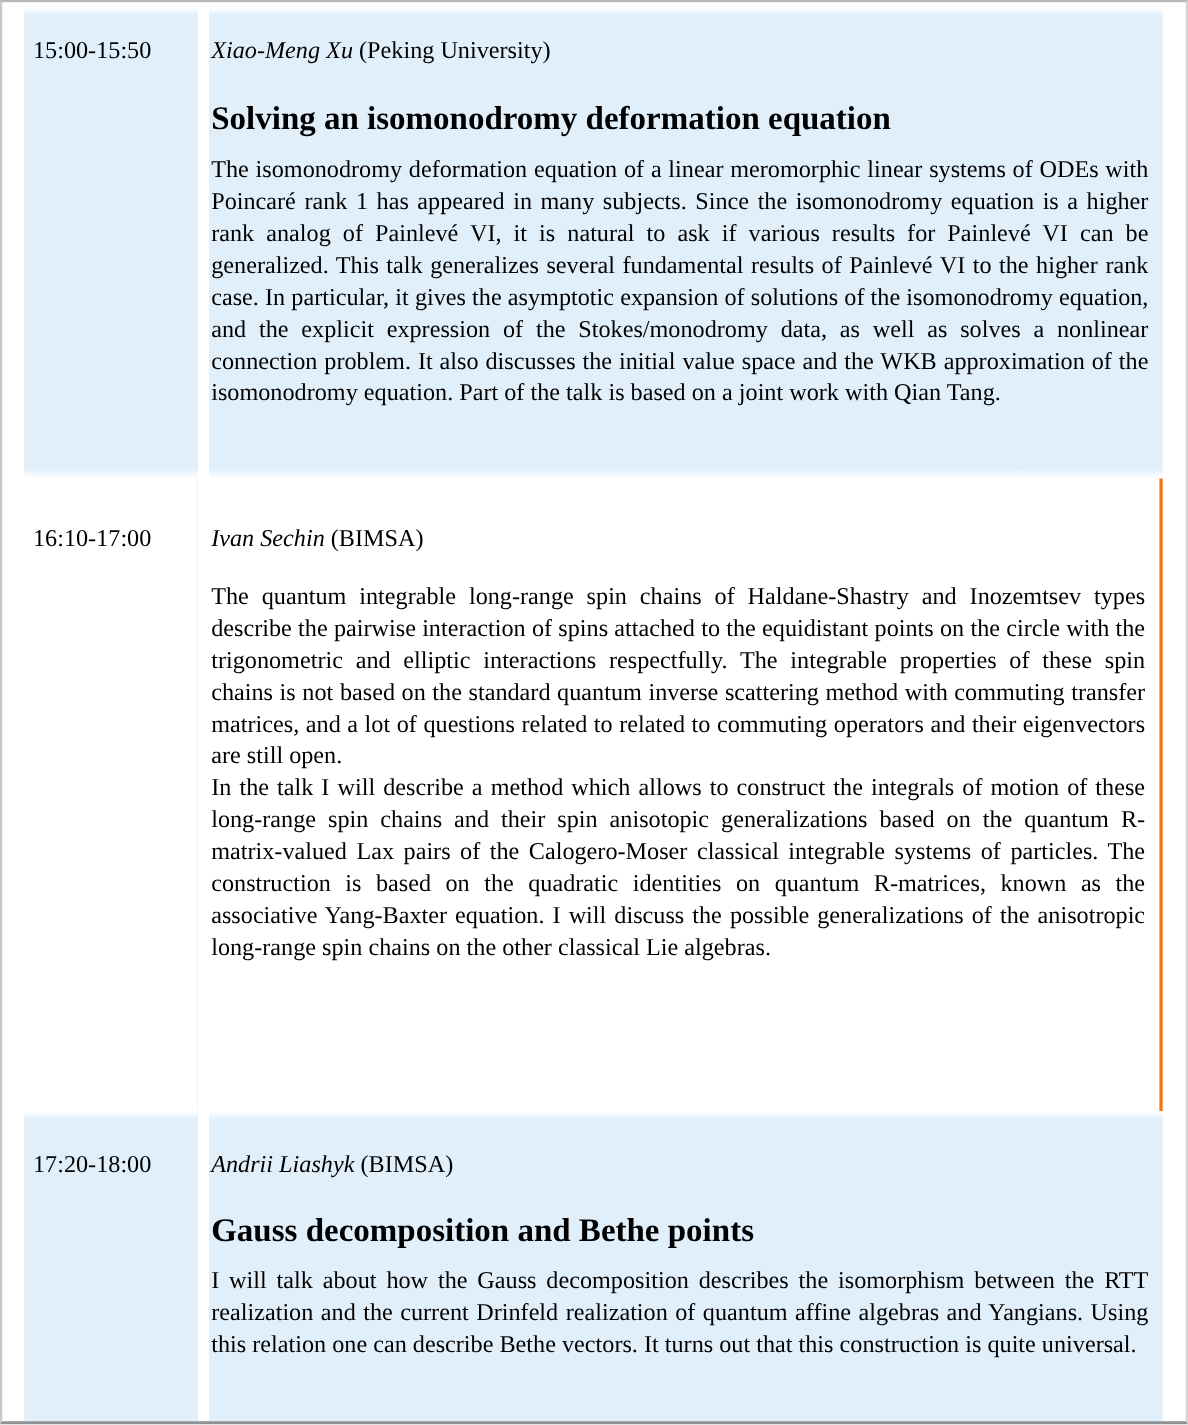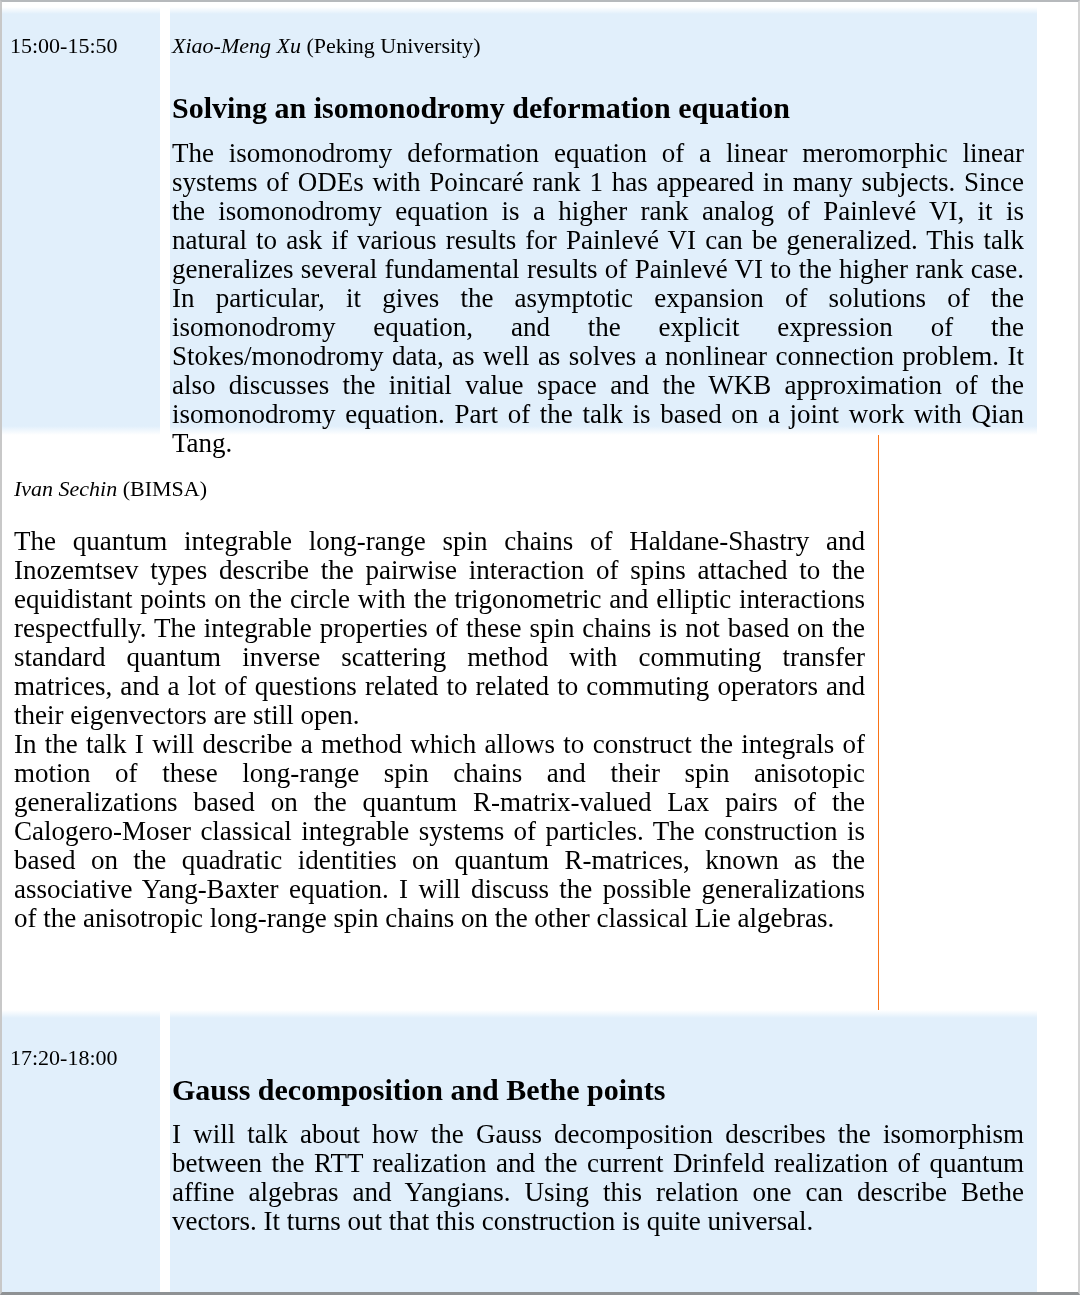--- a/index.html
+++ b/index.html
@@ -11,21 +11,21 @@
     background: #ffffff;
     border-top: 2px solid #b6b9bc;
     border-left: 2px solid #c8c8c8;
     border-right: 2px solid #d4d4d4;
     border-bottom: 3px solid #8f9294;
     padding-top: 5px;
     overflow: hidden;
     font-family: "Liberation Serif", serif;
     color: #000000;
   }
-  .session { display: flex; margin-left: 0; }
+  .session { display: flex; margin-left: 20px; }
   .cell { box-sizing: border-box; }
   .time-cell { width: 158px; flex: 0 0 158px; padding-left: 8px; font-size: 22px; line-height: 29px; }
   .sep { width: 10px; flex: 0 0 10px; }
   .content-cell { width: 867px; flex: 0 0 867px; padding-left: 2px; padding-right: 13px; font-family: Liberation Serif, serif; }
 
   
   .blue-both {
     background: linear-gradient(to bottom,
       rgba(225,239,251,0) 0px, #e1effb 7px,
       #e1effb calc(100% - 9px), rgba(225,239,251,0) 100%);
@@ -37,29 +37,29 @@
 
   .s1 { height: 428px; }
   .s2 { height: 575px; }
   .s3 { height: 282px; }
   .s1 .cell { padding-top: 24px; }
   .s2 .cell { padding-top: 39px; }
   .s3 .cell { padding-top: 33px; }
 
   
   .s2 .time-cell    { border-right: 1px solid #f3f6fa; }
-  .s2 .content-cell { border-right: 1px solid #f97316; }
+  .s2 .content-cell { border-right: 3px solid #f97316; }
 
   .speaker { font-size: 22px; line-height: 29px; }
   .speaker .name { font-style: italic; }
   .talk-title { font-size: 30px; line-height: 29px; font-weight: bold; margin: 0; }
   .s1 .talk-title { margin-top: 33px; }
   .s2 .talk-title { margin-top: 28px; }
   .s3 .talk-title { margin-top: 32px; }
-  .abstract { font-size: 27px; line-height: 29px; }
+  .abstract { font-size: 22px; line-height: 29px; }
   .s1 .abstract { margin-top: 17px; }
   .s2 .abstract { margin-top: 24px; }
   .s3 .abstract { margin-top: 16px; }
   .abstract p { margin: 0; text-align: justify; text-justify: inter-word; }
 </style>
 </head>
 <body>
 
 <div class="page">
 
@@ -73,38 +73,44 @@
         <span class="name">Xiao-Meng Xu</span><span> (Peking University)</span>
       </div>
       <div class="talk-title">Solving an isomonodromy deformation equation</div>
       <div class="abstract">
         <p>The isomonodromy deformation equation of a linear meromorphic linear systems of ODEs with Poincaré rank 1 has appeared in many subjects. Since the isomonodromy equation is a higher rank analog of Painlevé VI, it is natural to ask if various results for Painlevé VI can be generalized. This talk generalizes several fundamental results of Painlevé VI to the higher rank case. In particular, it gives the asymptotic expansion of solutions of the isomonodromy equation, and the explicit expression of the Stokes/monodromy data, as well as solves a nonlinear connection problem. It also discusses the initial value space and the WKB approximation of the isomonodromy equation. Part of the talk is based on a joint work with Qian Tang.</p>
       </div>
     </div>
   </div>
 
   <div class="session s2">
+    <div class="cell time-cell">
+      <span>16:10-17:00</span>
+    </div>
     <div class="sep"></div>
     <div class="cell content-cell">
       <div class="speaker">
         <span class="name">Ivan Sechin</span><span> (BIMSA)</span>
       </div>
       <div class="abstract">
         <p>The quantum integrable long-range spin chains of Haldane-Shastry and Inozemtsev types describe the pairwise interaction of spins attached to the equidistant points on the circle with the trigonometric and elliptic interactions respectfully. The integrable properties of these spin chains is not based on the standard quantum inverse scattering method with commuting transfer matrices, and a lot of questions related to related to commuting operators and their eigenvectors are still open.</p>
         <p>In the talk I will describe a method which allows to construct the integrals of motion of these long-range spin chains and their spin anisotopic generalizations based on the quantum R-matrix-valued Lax pairs of the Calogero-Moser classical integrable systems of particles. The construction is based on the quadratic identities on quantum R-matrices, known as the associative Yang-Baxter equation. I will discuss the possible generalizations of the anisotropic long-range spin chains on the other classical Lie algebras.</p>
       </div>
     </div>
   </div>
 
   <div class="session s3">
     <div class="cell time-cell blue-top">
       <span>17:20-18:00</span>
     </div>
     <div class="sep"></div>
     <div class="cell content-cell blue-top">
+      <div class="speaker">
+        <span class="name">Andrii Liashyk</span><span> (BIMSA)</span>
+      </div>
       <div class="talk-title">Gauss decomposition and Bethe points</div>
       <div class="abstract">
         <p>I will talk about how the Gauss decomposition describes the isomorphism between the RTT realization and the current Drinfeld realization of quantum affine algebras and Yangians. Using this relation one can describe Bethe vectors. It turns out that this construction is quite universal.</p>
       </div>
     </div>
   </div>
 
 </div>
 
 </body></html>

